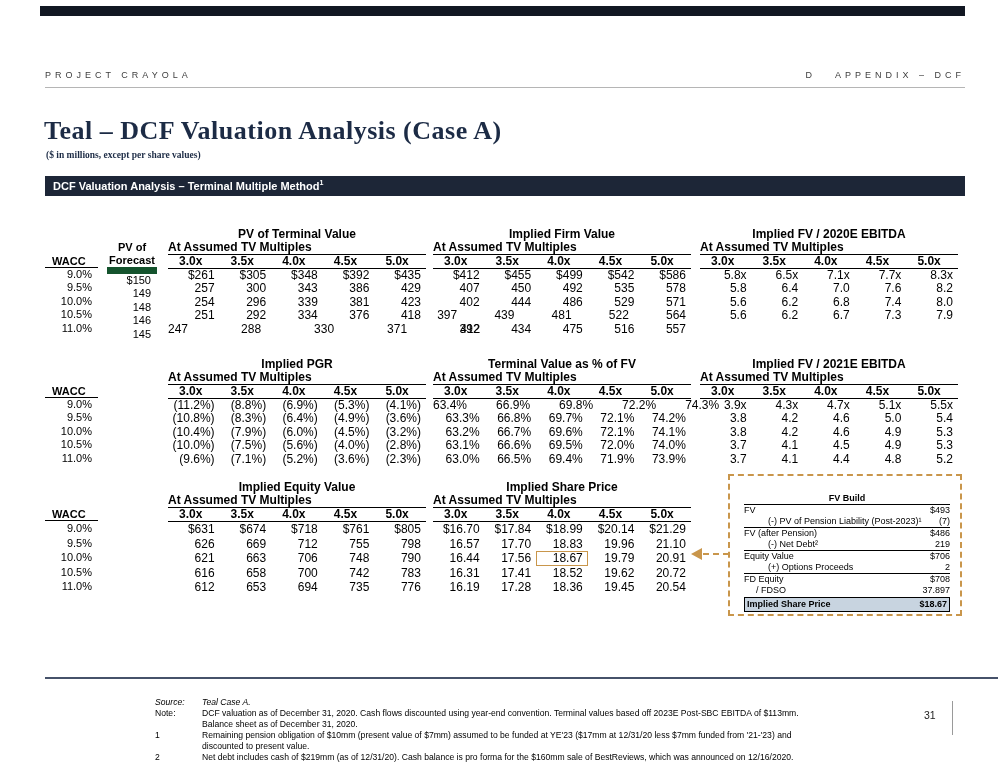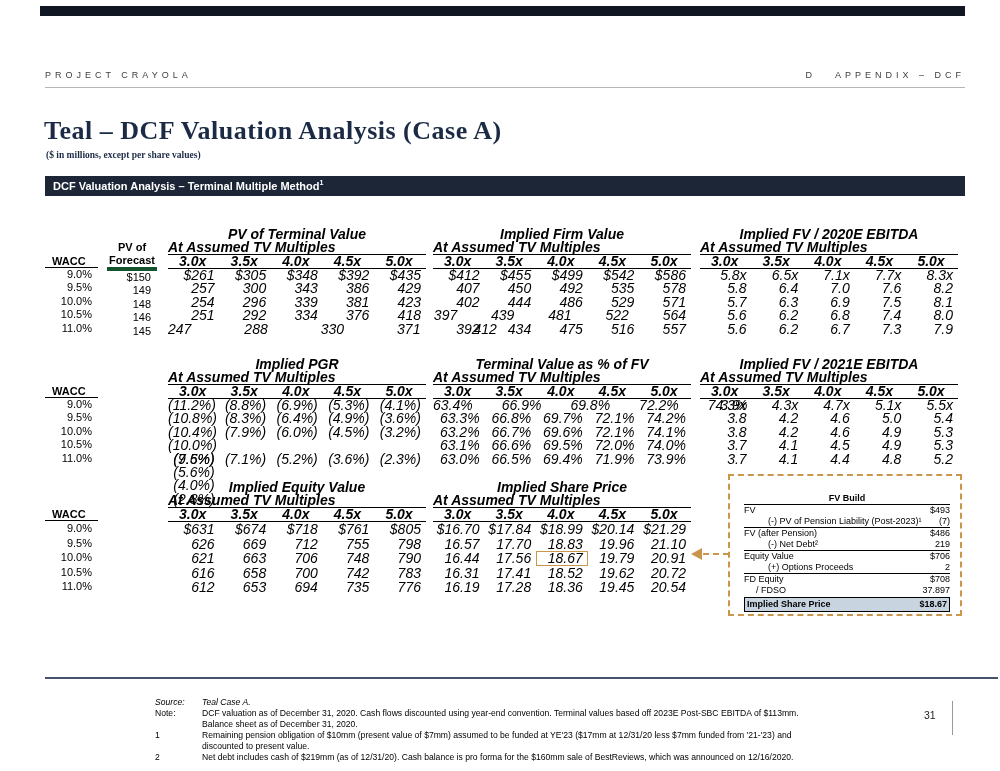--- a/index.html
+++ b/index.html
@@ -12,35 +12,35 @@
   .hdr-right{right:35px;}
   .hdr-rule{left:45px;top:87px;width:920px;height:1px;background:#b5b5b5;}
   .title{left:44px;top:116px;font-family:"Liberation Serif",serif;font-weight:bold;
          font-size:26px;color:#1c2b45;letter-spacing:0.5px;}
   .subtitle{left:46px;top:150px;font-family:"Liberation Serif",serif;font-weight:bold;
             font-size:9.5px;color:#1c2b45;}
   .banner{left:45px;top:176px;width:912px;height:17px;background:#1d2637;color:#ffffff;
           font-size:11px;font-weight:bold;padding:3px 0 0 8px;}
   .banner sup{font-size:7px;}
   
-  .mtable{position:absolute;width:258px;font-size:14px;font-style:italic;}
+  .mtable{position:absolute;width:258px;font-size:12px;}
   .mt-title{height:13px;line-height:13px;text-align:center;font-weight:bold;}
   .mt-sub{height:13px;line-height:13px;text-align:left;font-weight:bold;}
   .mt-colhdr{display:flex;border-top:1px solid #000;border-bottom:1px solid #000;height:13px;}
   .mt-colhdr .c{width:20%;box-sizing:border-box;padding-left:11px;font-weight:bold;line-height:13px;}
   .mt-row{display:flex;}
   .mt-row .c{width:20%;box-sizing:border-box;padding-right:5px;text-align:right;}
   .c.hl{outline:1px solid #c9964b;outline-offset:-1px;}
   
   .sidecol{position:absolute;font-size:11px;}
   .side-hdr{height:13px;line-height:13px;font-weight:bold;border-bottom:1px solid #000;
             padding-left:7px;box-sizing:border-box;}
   .side-row{text-align:right;padding-right:6px;box-sizing:border-box;}
   .pvf-l{height:13px;line-height:13px;text-align:center;font-weight:bold;}
-  .pvf-l2{height:13px;line-height:13px;text-align:center;font-weight:bold;border-bottom:4px solid #14532d;}
+  .pvf-l2{height:13px;line-height:13px;text-align:center;font-weight:bold;border-bottom:7px solid #14532d;}
   
   .fv-box{left:728px;top:474px;width:234px;height:142px;border:2px dashed #c9964b;box-sizing:border-box;}
   .fv-inner{position:absolute;left:14px;top:16px;width:206px;font-size:9px;}
   .fv-title{text-align:center;font-weight:bold;border-bottom:1px solid #000;height:12px;line-height:12px;}
   .fv-row{display:flex;justify-content:space-between;height:11px;line-height:11px;}
   .fv-row.rule{border-bottom:1px solid #000;padding-left:24px;}
   .fv-row .lab.ind{padding-left:12px;}
   .fv-total{display:flex;justify-content:space-between;height:13px;line-height:13px;
             background:#c8d4e0;border:1px solid #000;font-weight:bold;padding:0 2px;margin-top:1px;}
   
@@ -103,21 +103,21 @@
           <div class="c">$392</div>
           <div class="c">$435</div>
         </div>
         <div class="mt-row" style="height: 13.4px; line-height: 13.4px;">
           <div class="c">257</div>
           <div class="c">300</div>
           <div class="c">343</div>
           <div class="c">386</div>
           <div class="c">429</div>
         </div>
-        <div class="mt-row" style="height: 13.4px; line-height: 13.4px;">
+        <div class="mt-row" style="height: 13.4px; line-height: 13.4px; justify-content: flex-end;">
           <div class="c">254</div>
           <div class="c">296</div>
           <div class="c">339</div>
           <div class="c">381</div>
           <div class="c">423</div>
         </div>
         <div class="mt-row" style="height: 13.4px; line-height: 13.4px;">
           <div class="c">251</div>
           <div class="c">292</div>
           <div class="c">334</div>
@@ -194,27 +194,20 @@
           <div class="c">7.1x</div>
           <div class="c">7.7x</div>
           <div class="c">8.3x</div>
         </div>
         <div class="mt-row" style="height: 13.4px; line-height: 13.4px;">
           <div class="c">5.8</div>
           <div class="c">6.4</div>
           <div class="c">7.0</div>
           <div class="c">7.6</div>
           <div class="c">8.2</div>
-        </div>
-        <div class="mt-row" style="height: 13.4px; line-height: 13.4px;">
-          <div class="c">5.7</div>
-          <div class="c">6.3</div>
-          <div class="c">6.9</div>
-          <div class="c">7.5</div>
-          <div class="c">8.1</div>
         </div>
         <div class="mt-row" style="height: 13.4px; line-height: 13.4px;">
           <div class="c">5.6</div>
           <div class="c">6.2</div>
           <div class="c">6.8</div>
           <div class="c">7.4</div>
           <div class="c">8.0</div>
         </div>
         <div class="mt-row" style="height: 13.4px; line-height: 13.4px;">
           <div class="c">5.6</div>
@@ -256,21 +249,21 @@
           <div class="c">(4.9%)</div>
           <div class="c">(3.6%)</div>
         </div>
         <div class="mt-row" style="height: 13.4px; line-height: 13.4px;">
           <div class="c">(10.4%)</div>
           <div class="c">(7.9%)</div>
           <div class="c">(6.0%)</div>
           <div class="c">(4.5%)</div>
           <div class="c">(3.2%)</div>
         </div>
-        <div class="mt-row" style="height: 13.4px; line-height: 13.4px; flex-direction: column;">
+        <div class="mt-row" style="height: 13.4px; line-height: 13.4px;">
           <div class="c">(10.0%)</div>
           <div class="c">(7.5%)</div>
           <div class="c">(5.6%)</div>
           <div class="c">(4.0%)</div>
           <div class="c">(2.8%)</div>
         </div>
         <div class="mt-row" style="height: 13.4px; line-height: 13.4px;">
           <div class="c">(9.6%)</div>
           <div class="c">(7.1%)</div>
           <div class="c">(5.2%)</div>

